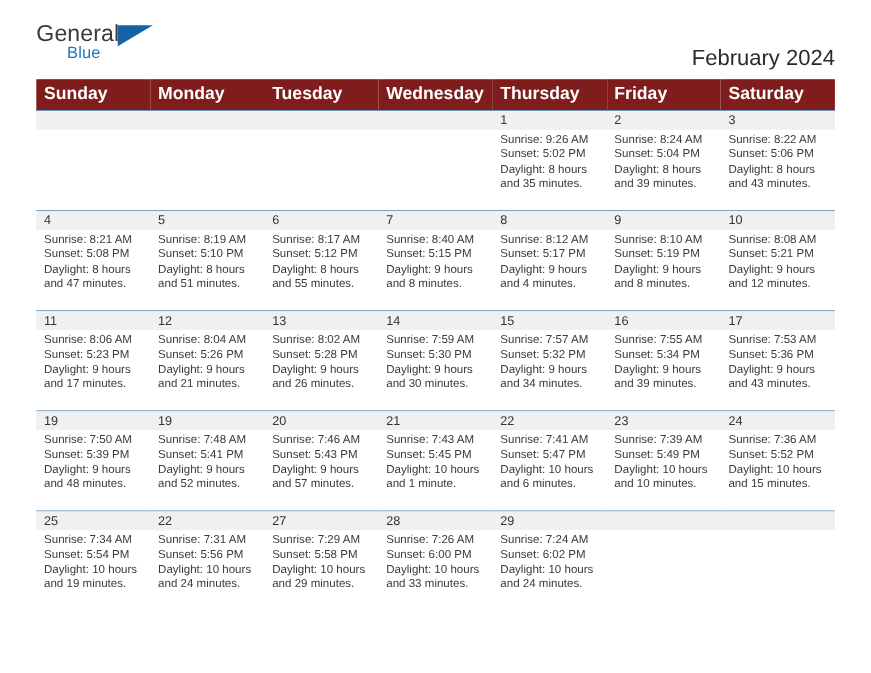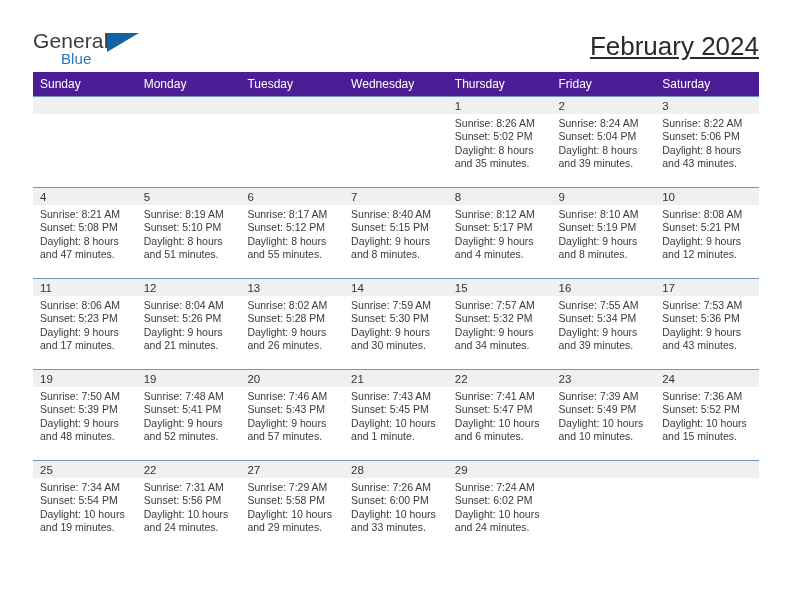--- a/index.html
+++ b/index.html
@@ -20,21 +20,21 @@
     width: 792px;
     height: 612px;
     box-sizing: border-box;
     padding: 0 33px;
   }
 
   
   .masthead {
     display: flex;
     justify-content: space-between;
-    align-items: flex-start;
+    align-items: flex-end;
     padding-top: 30px;
     height: 68px;
     box-sizing: border-box;
   }
 
   .logo {
     position: relative;
     width: 120px;
     height: 48px;
     line-height: 1;
@@ -62,47 +62,46 @@
     height: 0;
     border-left: 32px solid #1464a5;
     border-bottom: 19px solid transparent;
   }
 
   .titles {
     text-align: right;
     padding-top: 1px;
   }
   .month-title {
-    font-size: 26px;
+    font-size: 20px;
     color: #2a2a2a;
     line-height: 30px;
     white-space: nowrap;
-    text-decoration: underline;
   }
   .location {
     font-size: 13.5px;
     color: #2a2a2a;
     line-height: 20px;
     margin-top: 5px;
     white-space: nowrap;
   }
 
   
   .calendar {
     margin-top: 4px;
     width: 726px;
     border-collapse: collapse;
     table-layout: fixed;
   }
 
   .calendar th {
-    background: #4c1d95;
+    background: #7f1d1d;
     color: #ffffff;
-    font-size: 12px;
-    font-weight: normal;
+    font-size: 16px;
+    font-weight: bold;
     text-align: left;
     padding: 5px 0 5px 7px;
     height: 21px;
     box-sizing: border-box;
     border: none;
   }
 
   .calendar td {
     width: 103.7px;
     height: 90px;
@@ -192,21 +191,21 @@
           </td>
           <td>
             <div class="cell empty">
               <div class="daynum-band"></div>
             </div>
           </td>
           <td>
             <div class="cell">
               <div class="daynum-band">1</div>
               <div class="details">
-                <div>Sunrise: 8:26 AM</div>
+                <div>Sunrise: 9:26 AM</div>
                 <div>Sunset: 5:02 PM</div>
                 <div>Daylight: 8 hours</div>
                 <div>and 35 minutes.</div>
               </div>
             </div>
           </td>
           <td>
             <div class="cell">
               <div class="daynum-band">2</div>
               <div class="details">

